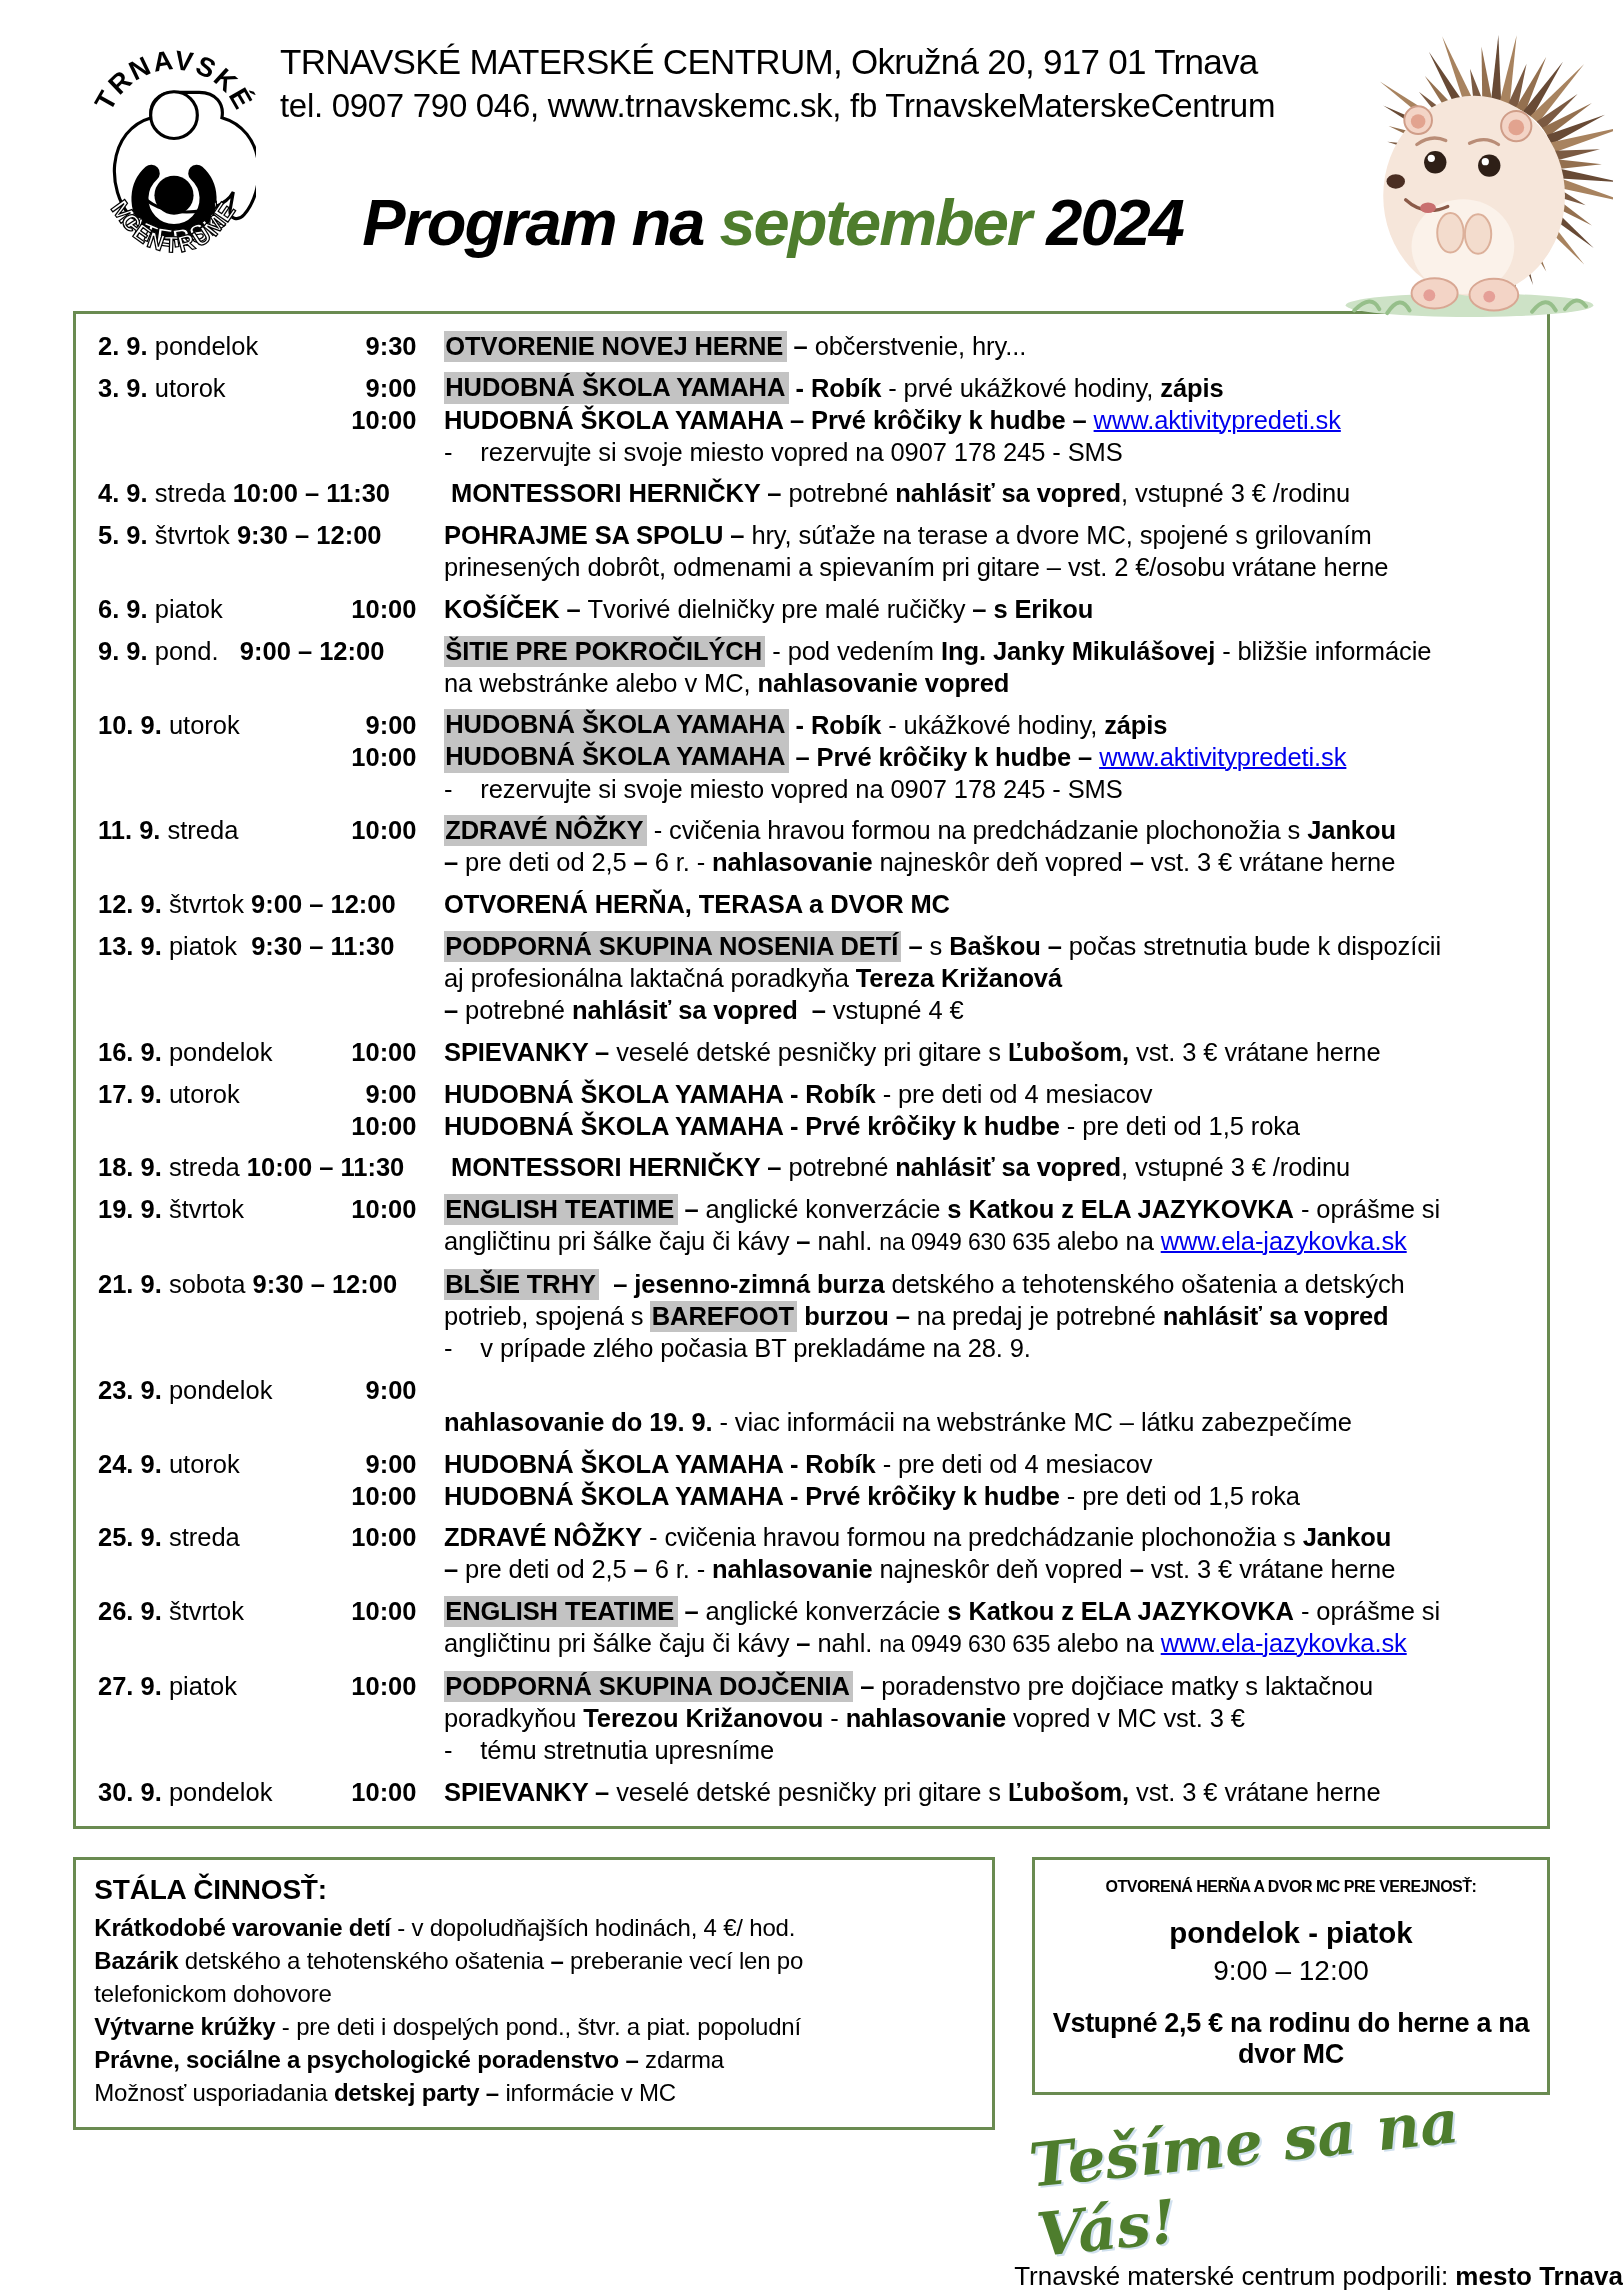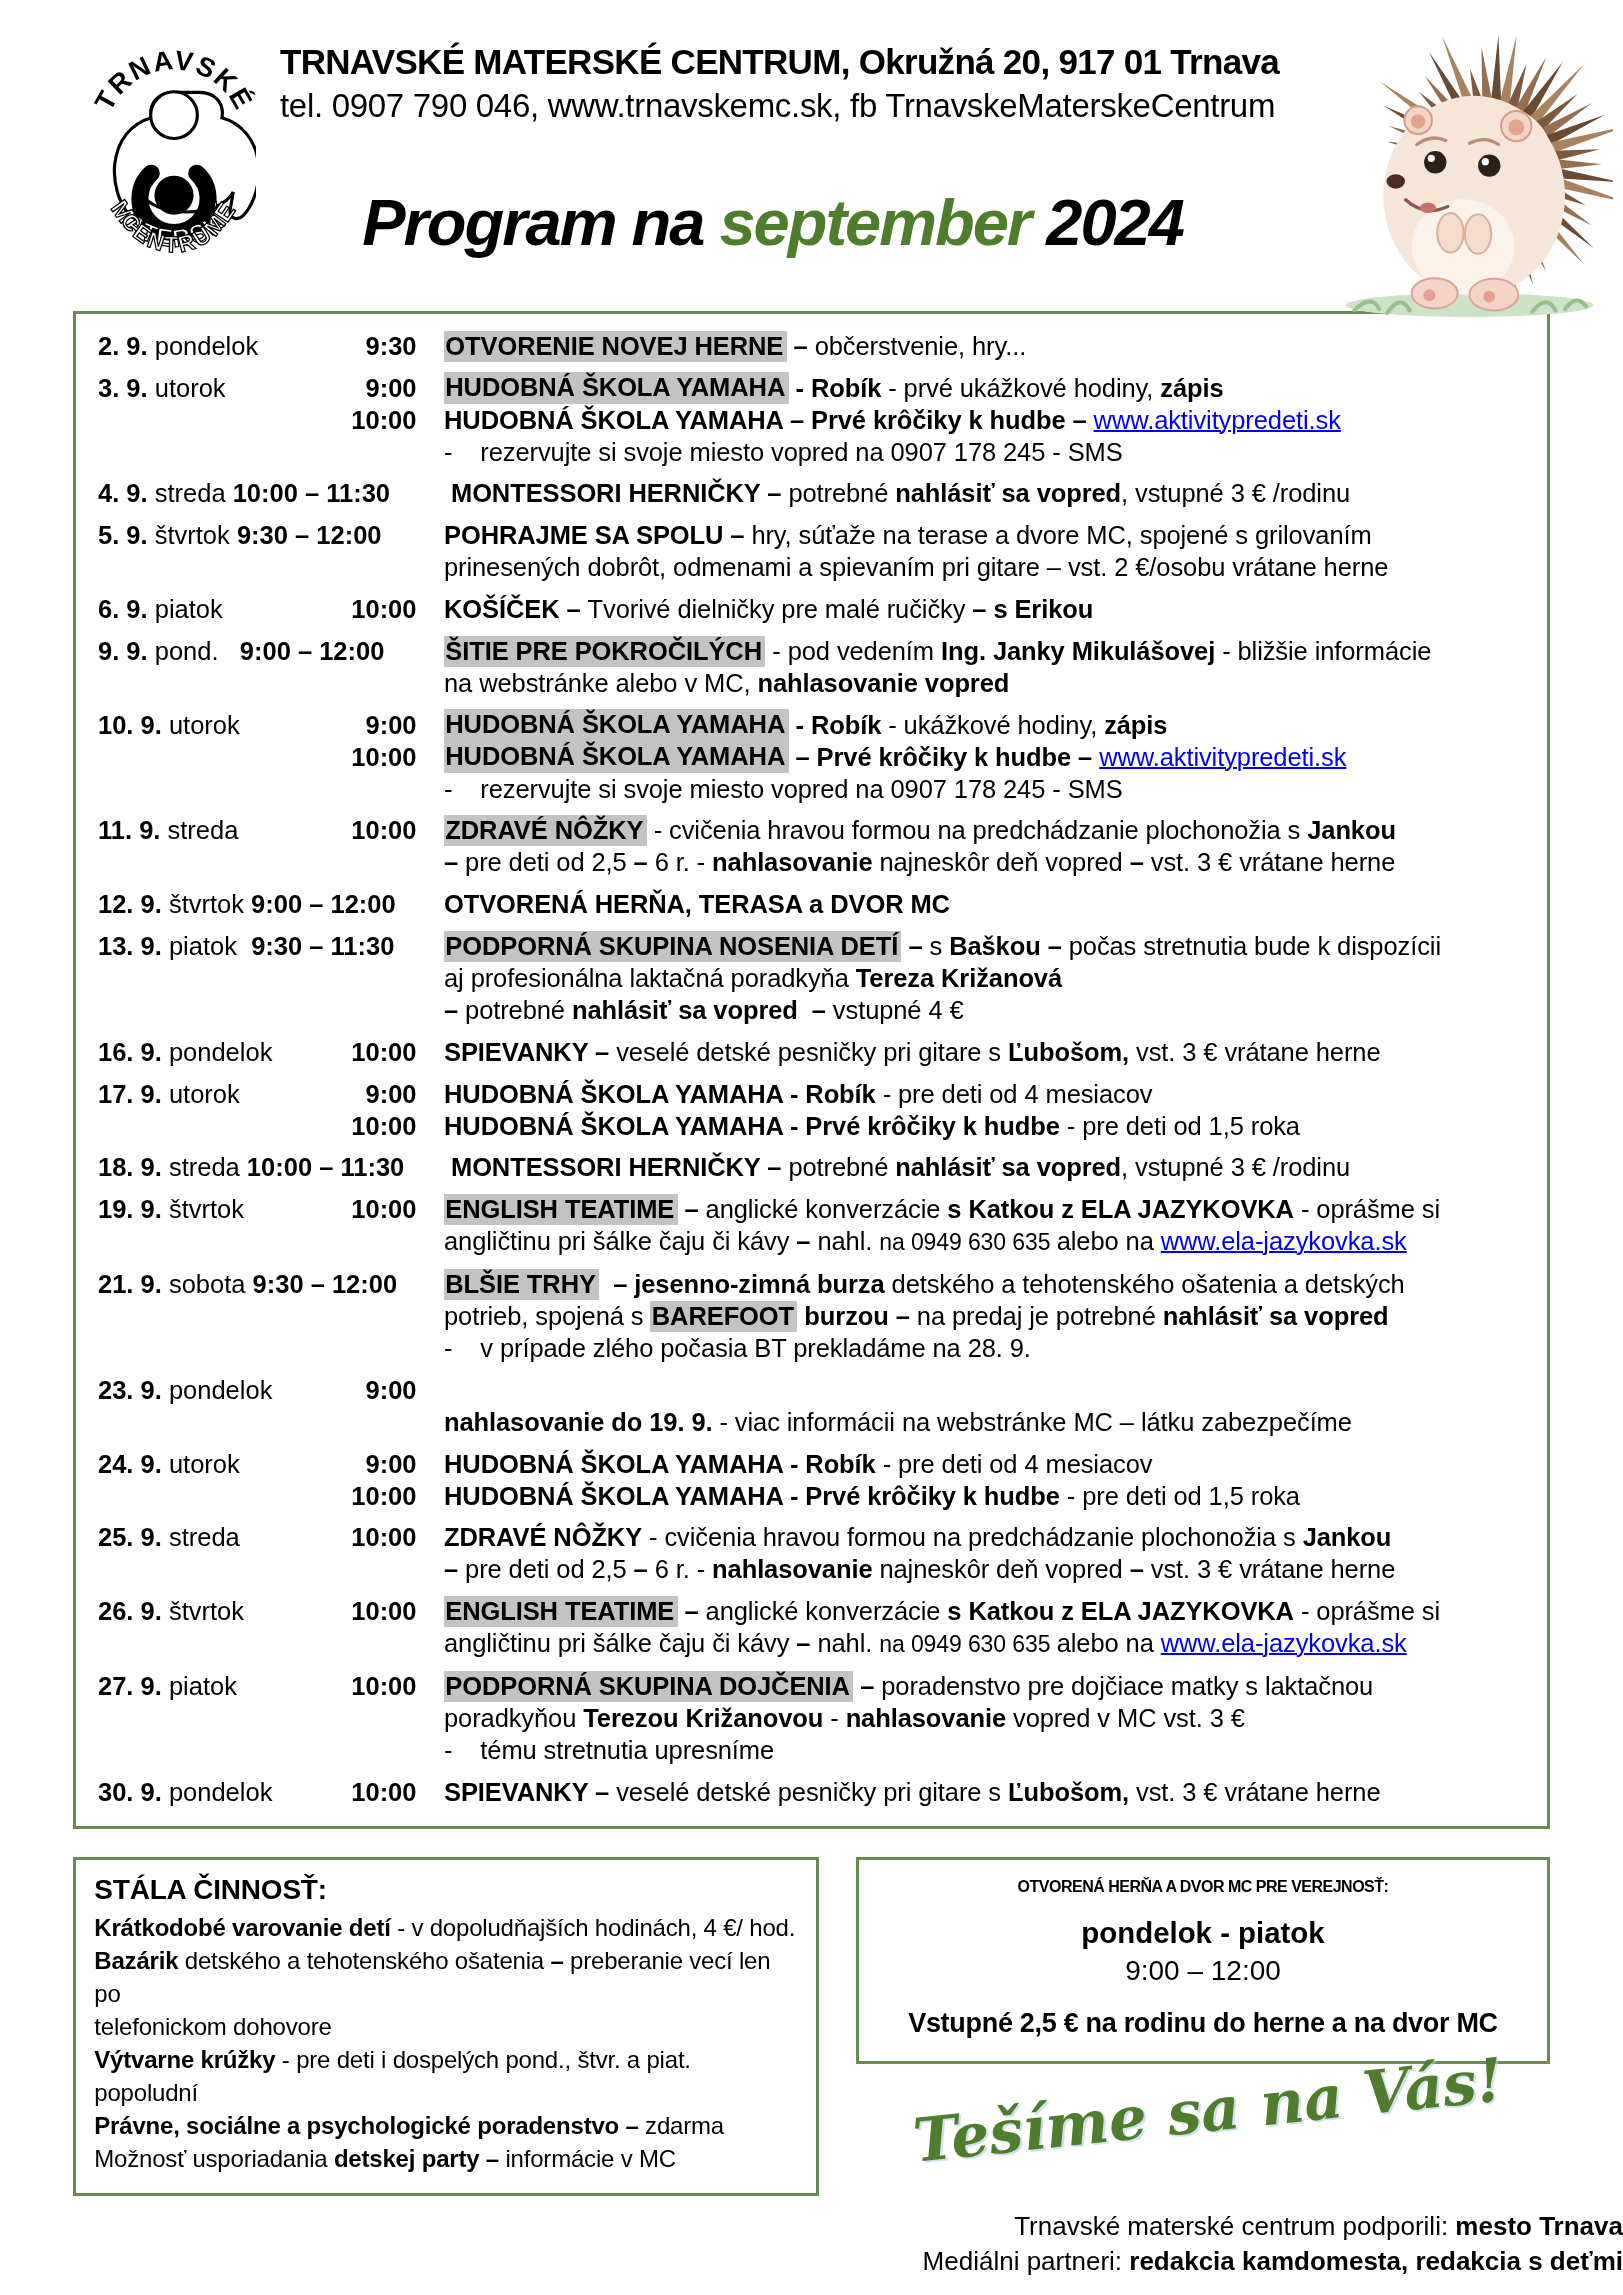--- a/index.html
+++ b/index.html
@@ -9,41 +9,41 @@
     --blue:#0000ee;
   }
   *{box-sizing:border-box}
   body{margin:0;background:#888}
   .page{position:relative;width:1623px;height:2295px;background:#fff;margin:0 auto;
         font-family:"Liberation Sans",sans-serif;color:#000;overflow:hidden}
   
   .header{position:relative;padding-top:42px}
   .logo{position:absolute;left:92px;top:37px}
   .hdr-text{margin-left:280px;margin-right:327px}
-  .org{font-size:35px;font-weight:700;letter-spacing:-0.7px}
+  .org{font-size:35px;font-weight:400;letter-spacing:-0.7px}
   .contact{font-size:33px;margin-top:5.2px;letter-spacing:-0.3px}
   .title{margin:60px 353px 0 275px;text-align:center;font-size:65px;font-weight:700;
          font-style:italic;letter-spacing:-2px;white-space:nowrap}
   .hedgehog{position:absolute;right:10.5px;top:26px}
   
   .sched{margin:51px 73px 0;border:3.9px solid var(--bgreen);padding:15.7px 17px 18.3px 22px}
   .line{display:grid;grid-template-columns:209px 137px 1fr;font-size:25.5px;line-height:32px;align-items:baseline}
   .line.gap{margin-top:9.8px}
   .cell-left,.cell-time{white-space:nowrap}
   .cell-time{text-align:right;padding-right:27.5px}
   .cell-body{white-space:nowrap;letter-spacing:-0.1px;grid-column:3}
   .wide .cell-left{grid-column:1/3}
   .b{font-weight:700}
   .hl{background:var(--gray);padding:1.3px 3.3px 2px 1.3px}
   .lnk{color:var(--blue);text-decoration:underline;text-decoration-thickness:2px}
   .sm{font-size:23px}
   .green{color:var(--green)}
   
   .boxes{display:flex;margin:27.5px 73px 0;gap:37px;align-items:flex-start}
-  .box-left{width:746px;border:3.3px solid var(--bgreen);padding:13px 15.7px 18.3px 18.3px;
+  .box-left{width:922px;border:3.3px solid var(--bgreen);padding:13px 15.7px 18.3px 18.3px;
             font-size:24px;line-height:33px;letter-spacing:-0.2px}
   .bl-title{font-size:28px;font-weight:700;margin-bottom:5.2px}
   .right-col{flex:1;display:flex;flex-direction:column}
   .box-right{border:3.3px solid var(--bgreen);padding:18.3px 10.5px 22px;text-align:center}
   .br-title{font-size:16px;font-weight:700;letter-spacing:-0.5px}
   .br-days{font-size:29.4px;font-weight:700;margin-top:19.6px}
   .br-hours{font-size:28px;margin-top:5.2px}
   .br-fee{font-size:27px;font-weight:700;margin-top:21px;letter-spacing:-0.3px}
   .script{align-self:flex-end;margin:11.8px 46px 0 0;font-family:"DejaVu Serif",serif;
           font-style:italic;font-weight:700;font-size:60px;color:var(--green);

